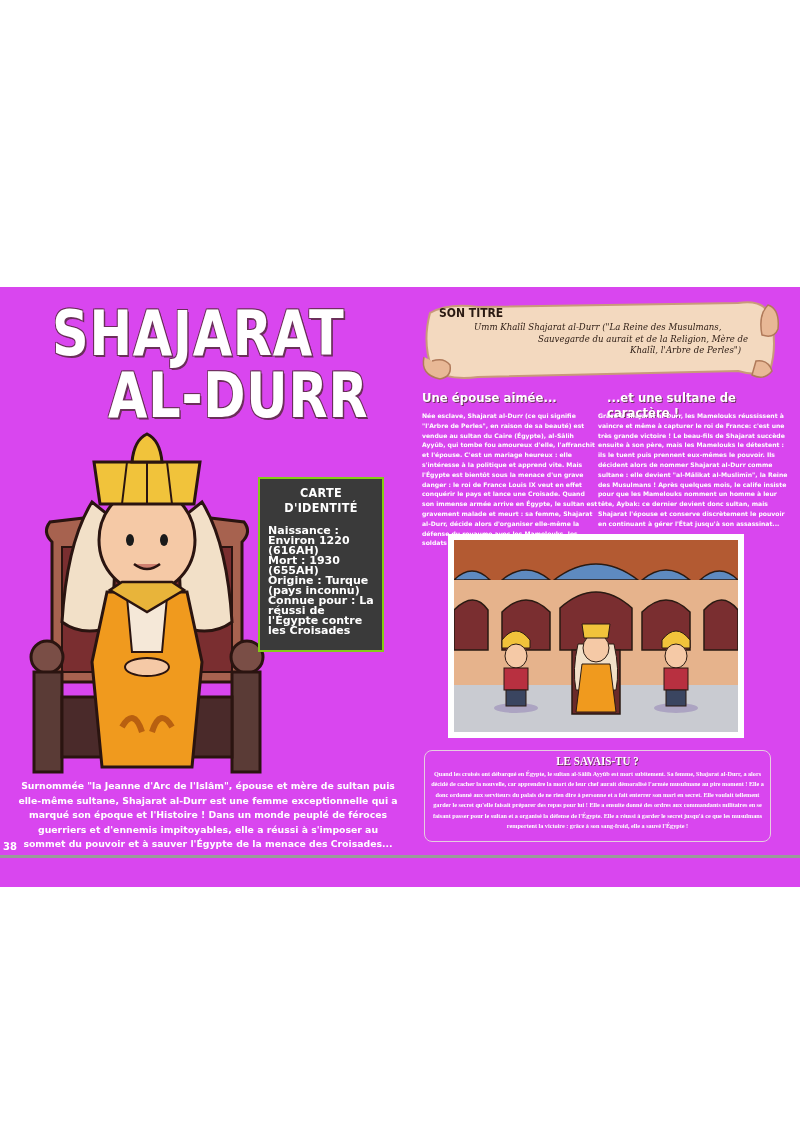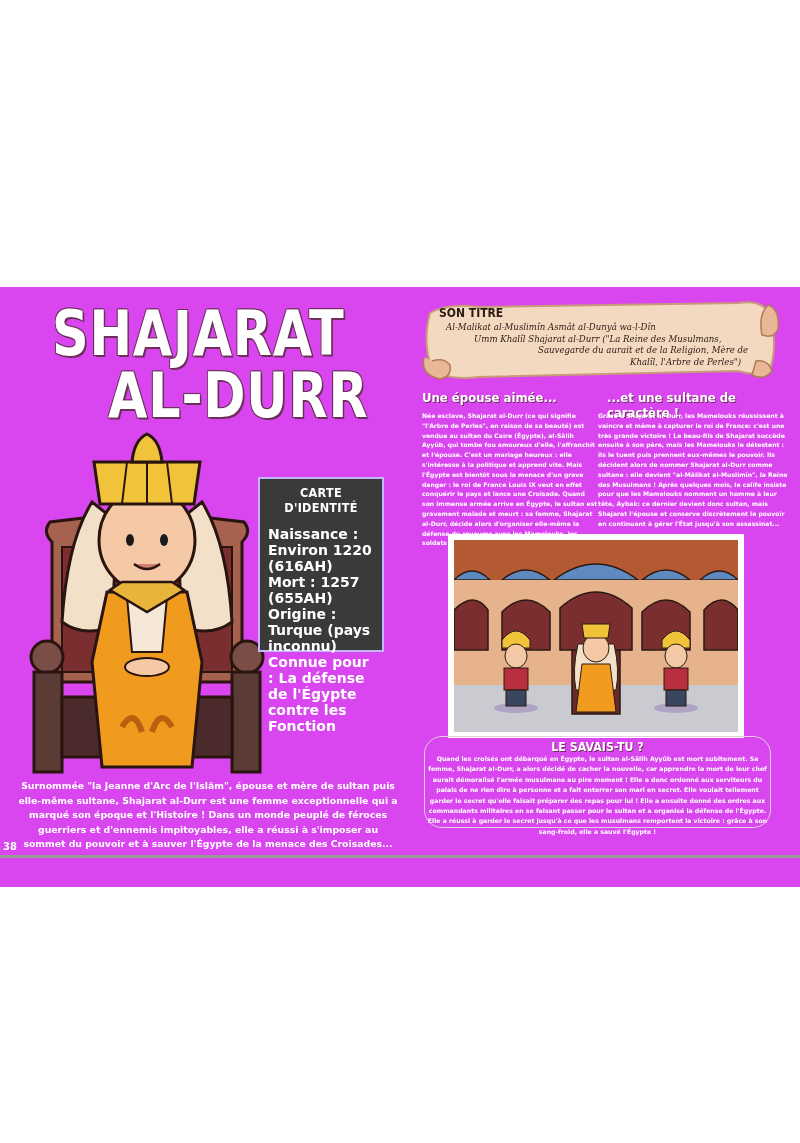--- a/index.html
+++ b/index.html
@@ -11,23 +11,23 @@
   
   .title { position:absolute; color:#fff; font-family:"DejaVu Sans", sans-serif; font-weight:bold;
            text-shadow:2px 2px 0 #6b2f5a, -1px -1px 0 #6b2f5a, 1px -1px 0 #6b2f5a, -1px 1px 0 #6b2f5a;
            letter-spacing:1px; transform:scaleX(0.82); transform-origin:left top; }
   .title.l1 { left:52px; top:10px; font-size:62px; }
   .title.l2 { left:108px; top:72px; font-size:62px; }
 
   .queen { position:absolute; left:22px; top:135px; width:250px; height:355px; }
 
   .id-card { position:absolute; left:258px; top:190px; width:126px; height:175px; background:#3a3a3a;
-             border:2px solid #c4b5fd; box-sizing:border-box; color:#fff; padding:6px 8px; }
+             border:2px solid #84cc16; box-sizing:border-box; color:#fff; padding:6px 8px; }
   .id-card .head { font-weight:bold; font-size:12.5px; text-align:center; letter-spacing:0.3px; margin-bottom:11px; transform:scaleX(0.9); }
-  .id-card .row { font-size:14px; font-weight:bold; line-height:16px; }
+  .id-card .row { font-size:11px; font-weight:bold; line-height:10px; }
 
   .intro { position:absolute; left:18px; top:492px; width:380px; color:#fff; font-size:9.3px; font-weight:bold; line-height:14.5px; text-align:center; }
   .pnum { position:absolute; color:#fff; font-size:10px; font-weight:bold; }
   .pnum.left { left:3px; top:554px; }
   .pnum.right { left:785px; top:554px;margin-left:16px; }
 
   
   .scroll { position:absolute; left:418px; top:8px; width:364px; height:88px; }
   .scroll-label { position:absolute; left:439px; top:19px; font-size:12px; font-weight:bold; color:#2a1a12; transform:scaleX(0.9); transform-origin:left top; }
   .scroll-text { position:absolute; left:440px; top:35px; width:330px; font-family:"DejaVu Serif", serif; font-style:italic;
@@ -36,21 +36,21 @@
 
   .sec-h { position:absolute; color:#fff; font-weight:bold; font-size:13px; text-shadow:1px 1px 0 #6b2f5a; transform:scaleX(0.9); transform-origin:left top; }
   .sec-h.a { left:422px; top:103px; }
   .sec-h.b { left:607px; top:103px; }
   .col { position:absolute; color:#fff; font-size:6.1px; font-weight:bold; line-height:9.8px; }
   .col.a { left:422px; top:124px; width:176px; }
   .col.b { left:598px; top:124px; width:194px; }
 
   .scene { position:absolute; left:448px; top:247px; width:296px; height:204px; background:#fff; padding:6px; box-sizing:border-box; }
 
-  .savais { position:absolute; left:424px; top:449px; width:347px; height:92px; border:1.5px solid #e6cde0; border-radius:18px; box-sizing:border-box; }
+  .savais { position:absolute; left:424px; top:463px; width:347px; height:92px; border:1.5px solid #e6cde0; border-radius:8px; box-sizing:border-box;font-family:Liberation Serif, serif; }
   .savais .head { text-align:center; color:#fff; font-weight:bold; font-size:13px; margin-top:2px; transform:scaleX(0.85); text-shadow:1px 1px 0 #6b2f5a; }
   .savais .body { text-align:center; color:#fff; font-weight:bold; font-size:6.2px; line-height:10.4px; padding:0 2px; }
 </style>
 </head>
 <body>
 
 <div class="spread">
 
   <div class="title l1">SHAJARAT</div>
   <div class="title l2">AL-DURR</div>
@@ -81,37 +81,36 @@
     <path d="M85 170 L165 170 L180 240 L170 345 L80 345 L70 240 Z" fill="#f09a1e" stroke="#2a1410" stroke-width="3"></path>
     <path d="M105 175 L145 175 L140 230 L110 230 Z" fill="#f5e8d8" stroke="#2a1410" stroke-width="2"></path>
     <path d="M88 168 L125 190 L162 168 L150 160 L100 160 Z" fill="#e8b43a" stroke="#2a1410" stroke-width="2.5"></path>
     <path d="M100 305 Q112 285 120 310 M150 305 Q138 285 130 310" stroke="#b86010" stroke-width="6" fill="none"></path>
     <ellipse cx="125" cy="245" rx="22" ry="9" fill="#f5c9a6" stroke="#2a1410" stroke-width="2"></ellipse>
   </svg>
 
   <div class="id-card">
     <div class="head">CARTE D'IDENTITÉ</div>
     <div class="row">Naissance : Environ 1220 (616AH)</div>
-    <div class="row">Mort : 1257 (655AH)</div>
+    <div class="row">Mort : 1930 (655AH)</div>
     <div class="row">Origine : Turque (pays inconnu)</div>
-    <div class="row">Connue pour : La défense de l'Égypte contre les Fonction</div>
+    <div class="row">Connue pour : La réussi de l'Égypte contre les Croisades</div>
   </div>
 
   <div class="intro">Surnommée "la Jeanne d'Arc de l'Islâm", épouse et mère de sultan puis elle-même sultane, Shajarat al-Durr est une femme exceptionnelle qui a marqué son époque et l'Histoire ! Dans un monde peuplé de féroces guerriers et d'ennemis impitoyables, elle a réussi à s'imposer au sommet du pouvoir et à sauver l'Égypte de la menace des Croisades...</div>
   <div class="pnum left">38</div>
 
   <svg class="scroll" viewBox="0 0 364 88">
     <path d="M12 18 Q30 8 60 12 L320 8 Q345 4 352 20 Q360 50 352 75 Q340 82 320 76 L60 82 Q30 86 14 74 Q4 48 12 18 Z" fill="#f3d9bf" stroke="#c99a7a" stroke-width="2"></path>
     <path d="M6 62 Q2 80 22 84 Q34 82 32 70 Q26 62 14 66" fill="#e8b896" stroke="#b07a5a" stroke-width="1.5"></path>
     <path d="M350 10 Q362 14 360 34 Q356 44 344 40 Q340 20 350 10 Z" fill="#e8b896" stroke="#b07a5a" stroke-width="1.5"></path>
     <path d="M338 66 Q350 64 354 76 Q346 86 334 80 Z" fill="#e8b896" stroke="#b07a5a" stroke-width="1.5"></path>
   </svg>
   <div class="scroll-label">SON TITRE</div>
   <div class="scroll-text">
-    <div style="padding-left:6px">Al-Malikat al-Muslimîn Asmât al-Dunyâ wa-l-Dîn</div>
     <div style="padding-left:34px">Umm Khalîl Shajarat al-Durr ("La Reine des Musulmans,</div>
     <div style="padding-left:98px">Sauvegarde du aurait et de la Religion, Mère de</div>
     <div style="padding-left:190px">Khalîl, l'Arbre de Perles")</div>
   </div>
 
   <div class="sec-h a">Une épouse aimée...</div>
   <div class="sec-h b">...et une sultane de caractère !</div>
   <div class="col a">Née esclave, Shajarat al-Durr (ce qui signifie "l'Arbre de Perles", en raison de sa beauté) est vendue au sultan du Caire (Égypte), al-Sâlih Ayyûb, qui tombe fou amoureux d'elle, l'affranchit et l'épouse. C'est un mariage heureux : elle s'intéresse à la politique et apprend vite. Mais l'Égypte est bientôt sous la menace d'un grave danger : le roi de France Louis IX veut en effet conquérir le pays et lance une Croisade. Quand son immense armée arrive en Égypte, le sultan est gravement malade et meurt : sa femme, Shajarat al-Durr, décide alors d'organiser elle-même la défense du royaume avec les Mamelouks, les soldats turcs du sultan !</div>
   <div class="col b">Grâce à Shajarat al-Durr, les Mamelouks réussissent à vaincre et même à capturer le roi de France: c'est une très grande victoire ! Le beau-fils de Shajarat succède ensuite à son père, mais les Mamelouks le détestent : ils le tuent puis prennent eux-mêmes le pouvoir. Ils décident alors de nommer Shajarat al-Durr comme sultane : elle devient "al-Mâlikat al-Muslimîn", la Reine des Musulmans ! Après quelques mois, le calife insiste pour que les Mamelouks nomment un homme à leur tête, Aybak: ce dernier devient donc sultan, mais Shajarat l'épouse et conserve discrètement le pouvoir en continuant à gérer l'État jusqu'à son assassinat...</div>
 

